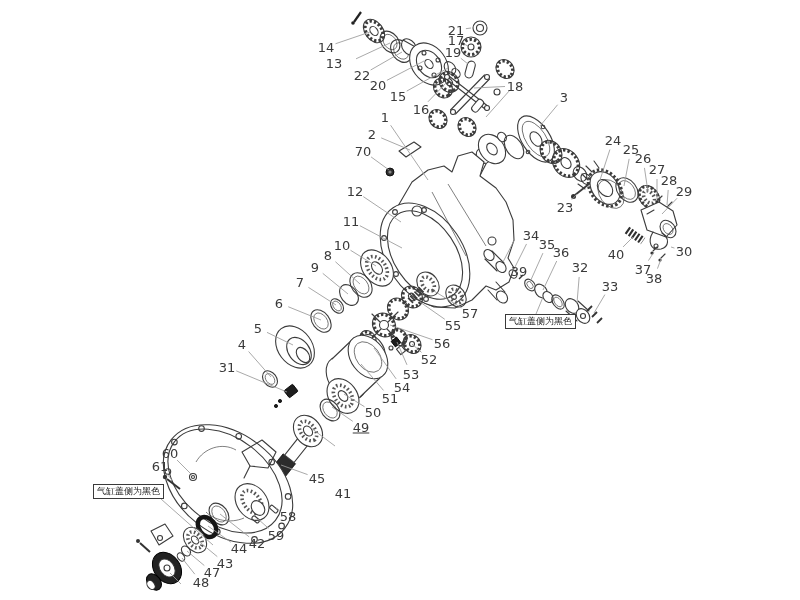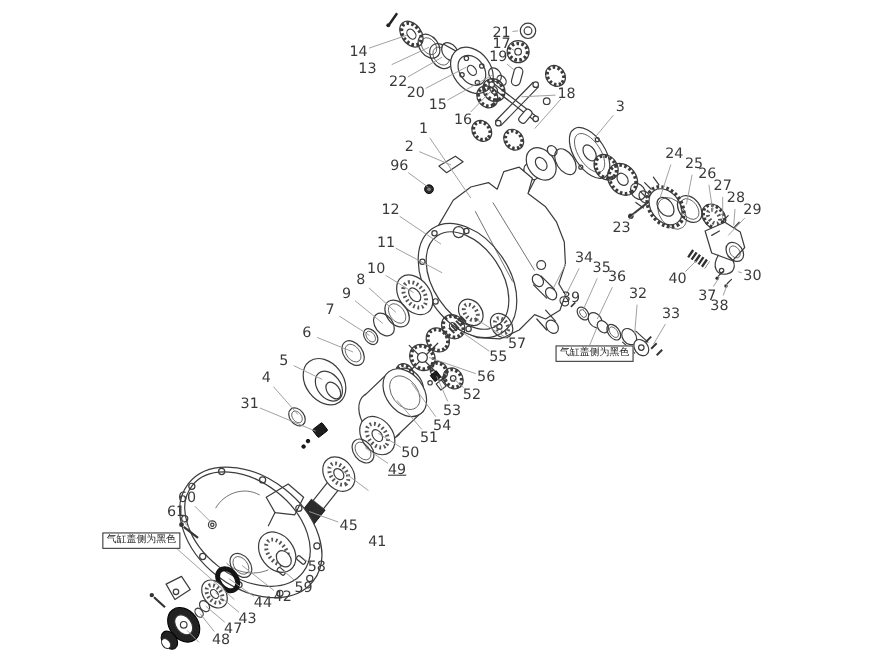--- a/index.html
+++ b/index.html
@@ -442,17 +442,17 @@
       <div class="plabel" style="left: 429px; top: 359px;">52</div>
       <div class="plabel" style="left: 411px; top: 374px;">53</div>
       <div class="plabel" style="left: 402px; top: 387px;">54</div>
       <div class="plabel" style="left: 453px; top: 325px;">55</div>
       <div class="plabel" style="left: 442px; top: 343px;">56</div>
       <div class="plabel" style="left: 470px; top: 313px;">57</div>
       <div class="plabel" style="left: 288px; top: 516px;">58</div>
       <div class="plabel" style="left: 276px; top: 535px;">59</div>
       <div class="plabel" style="left: 170px; top: 453px;">60</div>
       <div class="plabel" style="left: 160px; top: 466px;">61</div>
-      <div class="plabel" style="left: 363px; top: 151px;">96</div>
+      <div class="plabel" style="left: 363px; top: 151px;">70</div>
       <div class="abox" style="left: 93px; top: 484px;">气缸盖侧为黑色</div>
       <div class="abox" style="left: 505px; top: 314px;">气缸盖侧为黑色</div>
     </div>
 </div>
 
 </body></html>

